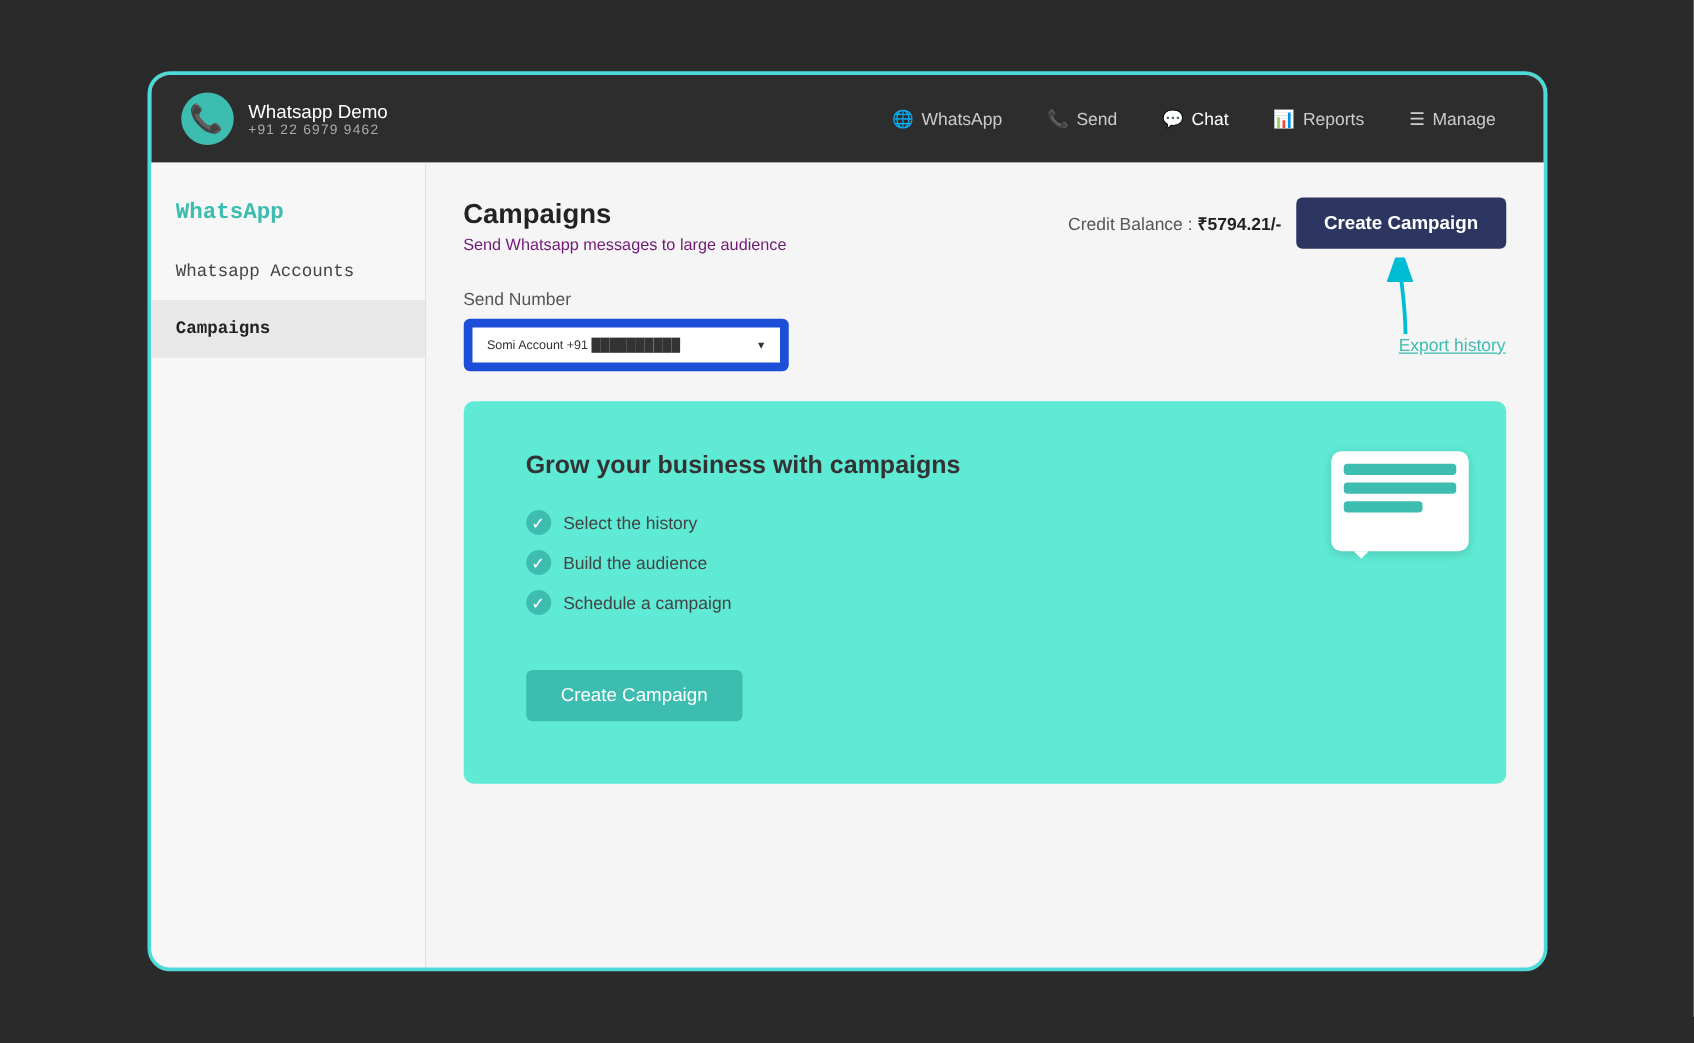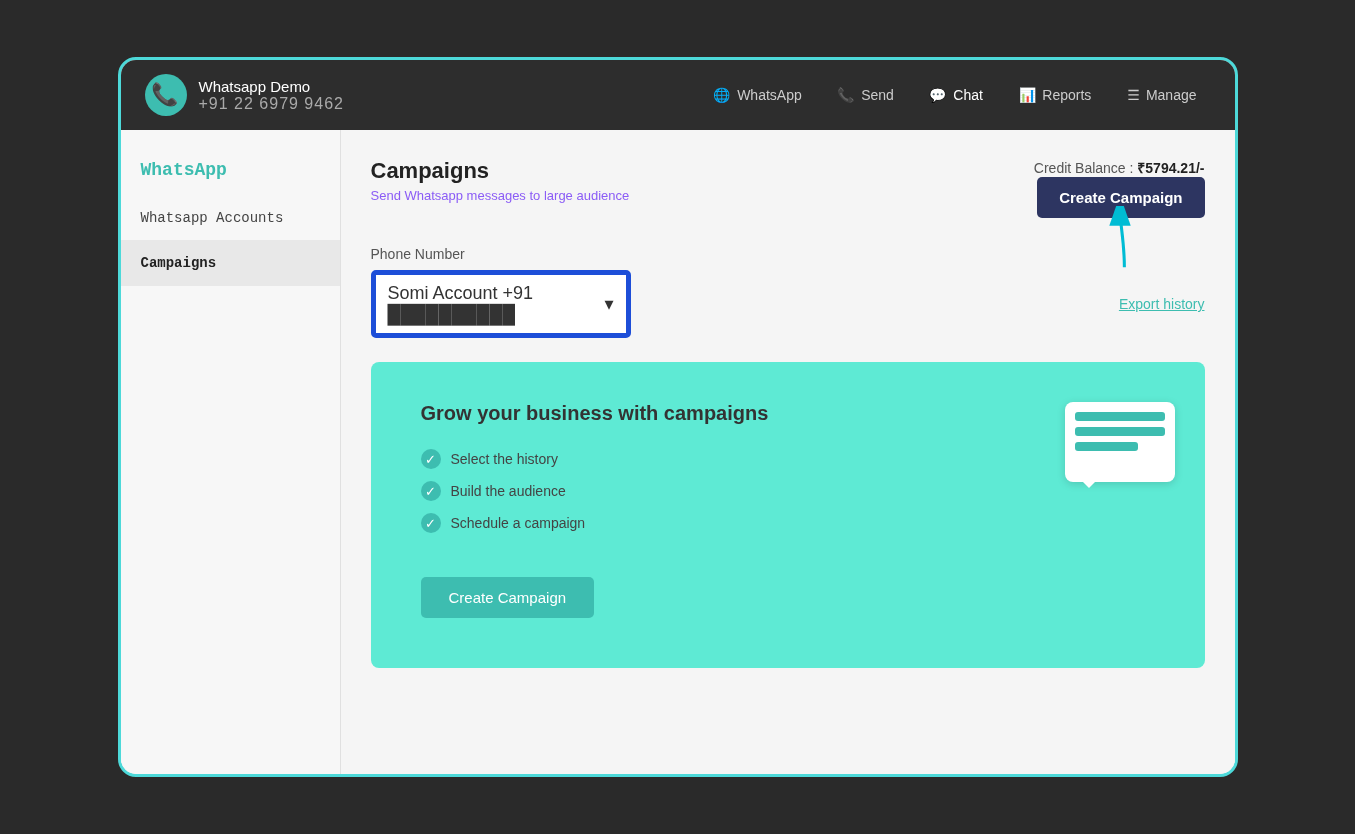--- a/index.html
+++ b/index.html
@@ -51,21 +51,21 @@
       display: flex;
       flex-direction: column;
     }
     .brand-name {
       color: white;
       font-size: 15px;
       font-weight: normal;
     }
     .brand-phone {
       color: #aaa;
-      font-size: 16px;
+      font-size: 11px;
       letter-spacing: 1px;
     }
     .nav-links {
       display: flex;
       align-items: center;
       gap: 8px;
       margin-left: auto;
     }
     .nav-link {
       color: #ccc;
@@ -127,28 +127,28 @@
       align-items: flex-start;
       margin-bottom: 28px;
     }
     .page-title {
       font-size: 22px;
       font-weight: bold;
       color: #222;
     }
     .page-subtitle {
       font-size: 13px;
-      color: #8b5cf6;
+      color: #701a75;
       margin-top: 4px;
     }
     .header-right {
       display: flex;
-      flex-direction: column;
-      align-items: flex-end;
-      gap: 0;
+      flex-direction: row;
+      align-items: center;
+      gap: 12px;
       position: relative;
     }
     .credit-balance {
       font-size: 14px;
       color: #555;
     }
     .credit-amount {
       font-weight: bold;
       color: #222;
     }
@@ -184,24 +184,24 @@
     }
     .phone-select-row {
       display: flex;
       justify-content: space-between;
       align-items: center;
     }
     .phone-select {
       display: flex;
       align-items: center;
       background: white;
-      border: 5px solid #1d4ed8;
+      border: 7px solid #1d4ed8;
       border-radius: 5px;
       padding: 8px 12px;
-      font-size: 18px;
+      font-size: 10px;
       color: #333;
       width: 260px;
       cursor: pointer;
       justify-content: space-between;
     }
     .export-history-btn {
       background: none;
       border: none;
       color: #3dbdb0;
       font-size: 14px;
@@ -360,21 +360,21 @@
                   <polygon points="0 7, 10 3.5, 0 0" fill="#00bcd4"></polygon>
                 </marker>
               </defs>
               <path d="M30 70 C30 40, 25 20, 25 5" stroke="#00bcd4" stroke-width="3.5" fill="none" marker-end="url(#arrowhead)"></path>
             </svg>
           </div>
         </div>
       </div>
 
       <div class="phone-section">
-        <div class="phone-label">Phone Number</div>
+        <div class="phone-label">Send Number</div>
         <div class="phone-select-row">
           <div class="phone-select">
             <span>Somi Account +91 ██████████</span>
             <span>▾</span>
           </div>
           <button class="export-history-btn">Export history</button>
         </div>
       </div>
 
       <div class="promo-card">

